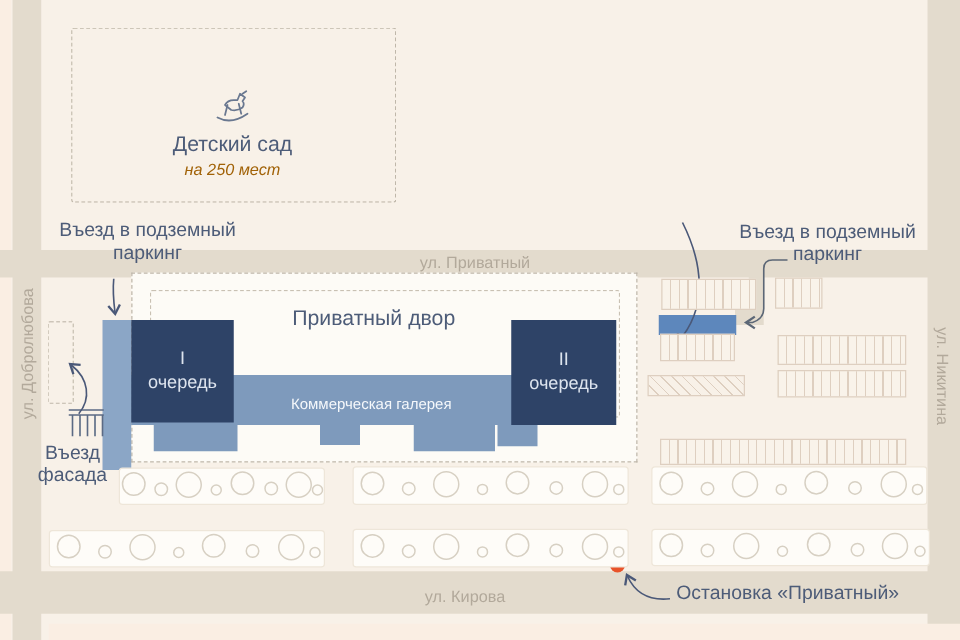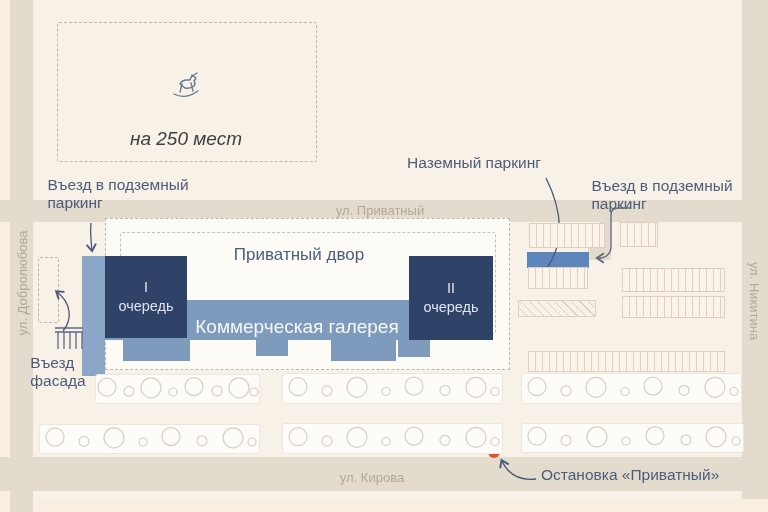--- a/index.html
+++ b/index.html
@@ -13,36 +13,36 @@
   .pink{position:absolute;background:var(--pink_block);}
   .dashed{position:absolute;border:1.5px dashed var(--dash);border-radius:2px;}
   .block{position:absolute;background:var(--block_white);border:1.5px dashed var(--dash);}
   .navy{position:absolute;background:var(--navy);display:flex;flex-direction:column;
         align-items:center;justify-content:center;color:#dde4ee;font-size:14.5px;line-height:19px;}
   .bluebar{position:absolute;background:var(--gallery_blue);}
   .ramp{position:absolute;background:var(--ramp_blue);}
   .entry{position:absolute;background:var(--entry_blue);}
   .lbl{position:absolute;font-size:15.5px;font-weight:500;color:var(--label_blue);white-space:nowrap;}
   .ctr{transform:translate(-50%,-50%);text-align:center;}
-  .ctrx{transform:translate(-50%,0);}
+  .ctrx{transform:translate(-50%,0);text-align:center;}
   .stlbl{position:absolute;font-size:13px;color:var(--street_label);white-space:nowrap;font-weight:400;}
   .rotL{transform:translate(-50%,-50%) rotate(-90deg);}
   .rotR{transform:translate(-50%,-50%) rotate(90deg);}
   .title{position:absolute;left:362px;top:36px;font-size:43px;line-height:50px;
          font-weight:300;letter-spacing:1px;color:var(--title);}
   .parking-row{position:absolute;border:1px solid var(--stall_line);background-color:#f9f3ea;
     background-image:repeating-linear-gradient(90deg, transparent 0 6px, var(--stall_line) 6px 7px);}
   .hatch{position:absolute;border:1px solid var(--stall_line);
     background-image:repeating-linear-gradient(45deg, transparent 0 5px, var(--stall_line) 5px 6px);}
   .tree-strip{position:absolute;background:#fefcf8;border:1px solid #eee6d9;border-radius:3px;}
   .tree-strip svg{display:block;}
-  .gallery-label{position:absolute;color:#f5f8fb;font-size:19px;font-weight:500;white-space:nowrap;}
+  .gallery-label{position:absolute;color:#f5f8fb;font-size:12px;font-weight:500;white-space:nowrap;}
   .yard-label{font-size:17px;}
   .kname{position:absolute;left:57px;width:258px;text-align:center;top:106px;font-size:17px;font-weight:500;color:var(--label_blue);}
-  .kcap{position:absolute;left:57px;width:258px;text-align:center;top:128px;font-size:19px;font-style:italic;color:#404040;}
+  .kcap{position:absolute;left:57px;width:258px;text-align:center;top:128px;font-size:13px;font-style:italic;color:#a16207;}
   .dot{position:absolute;width:12px;height:12px;border-radius:50%;background:var(--accent_orange);}
   svg.overlay{position:absolute;left:0;top:0;pointer-events:none;}
   .icon{position:absolute;}
 </style>
 </head>
 <body>
 
 <div id="map" style="--background: #f8f1e8; --street: #e3dbcd; --block_white: #fdfbf6; --navy: #2e4367; --gallery_blue: #7e9abc; --ramp_blue: #8ba6c6; --entry_blue: #5d87bc; --accent_orange: #e8532a; --label_blue: #4d5c78; --street_label: #b2a99b; --title: #363b44; --dash: #bfb7a9; --stall_line: #decfc0; --tree_line: #d7d0c3; --pink_block: #faeee3;">
 
   <div class="pink" style="left:0;top:0;width:9px;height:512px"></div>
@@ -57,20 +57,21 @@
 
   <div class="dashed" style="left:57px;top:22px;width:258px;height:138px"></div>
   <svg class="icon" style="left:170px;top:70px" width="32" height="30" viewBox="0 0 32 30">
     <g fill="none" stroke="#6a7890" stroke-width="1.4" stroke-linecap="round" stroke-linejoin="round">
       <path d="M4,24 Q15,30 28,21"></path>
       <path d="M10,22 L12,14 M23,21 L21,13"></path>
       <path d="M10,14 q2,-4 7,-4 h3 l2,-5 l4,3 l-2,3 q2,2 0,5 q-4,3 -9,2 z"></path>
       <path d="M24,5 l3,-2"></path>
     </g>
   </svg>
+  <div class="kname">Детский сад</div>
   <div class="kcap">на 250 мест</div>
 
   <div class="title">
   </div>
 
   <div class="block" style="left:105px;top:218px;width:403px;height:150px"></div>
   <div class="dashed" style="left:120px;top:232px;width:374px;height:100px;border-color:#c9c1b3"></div>
   <div class="ramp" style="left:82px;top:256px;width:23px;height:120px"></div>
 
   <div class="bluebar" style="left:105px;top:300px;width:325px;height:40px"></div>
@@ -101,21 +102,20 @@
   <div class="dot" style="left:488px;top:446px"></div>
 
   <svg class="icon" style="left:376px;top:375px" width="34" height="24" viewBox="0 0 34 24">
     <g fill="none" stroke="#8b96a8" stroke-width="1.2" stroke-linecap="round">
       <path d="M3,14 H19 M4,14 V19 M18,14 V19 M3,11 H19"></path>
       <circle cx="26" cy="6" r="4.5"></circle>
       <path d="M26,10.5 V20"></path>
     </g>
   </svg>
 
-  <div class="lbl ctr" style="left:474px;top:163px">Наземный паркинг</div>
 
   <div class="lbl ctrx" style="left:118px;top:176px">
     <div>Въезд в подземный</div>
     <div>паркинг</div>
   </div>
   <div class="lbl ctrx" style="left:662px;top:177px">
     <div>Въезд в подземный</div>
     <div>паркинг</div>
   </div>
 

